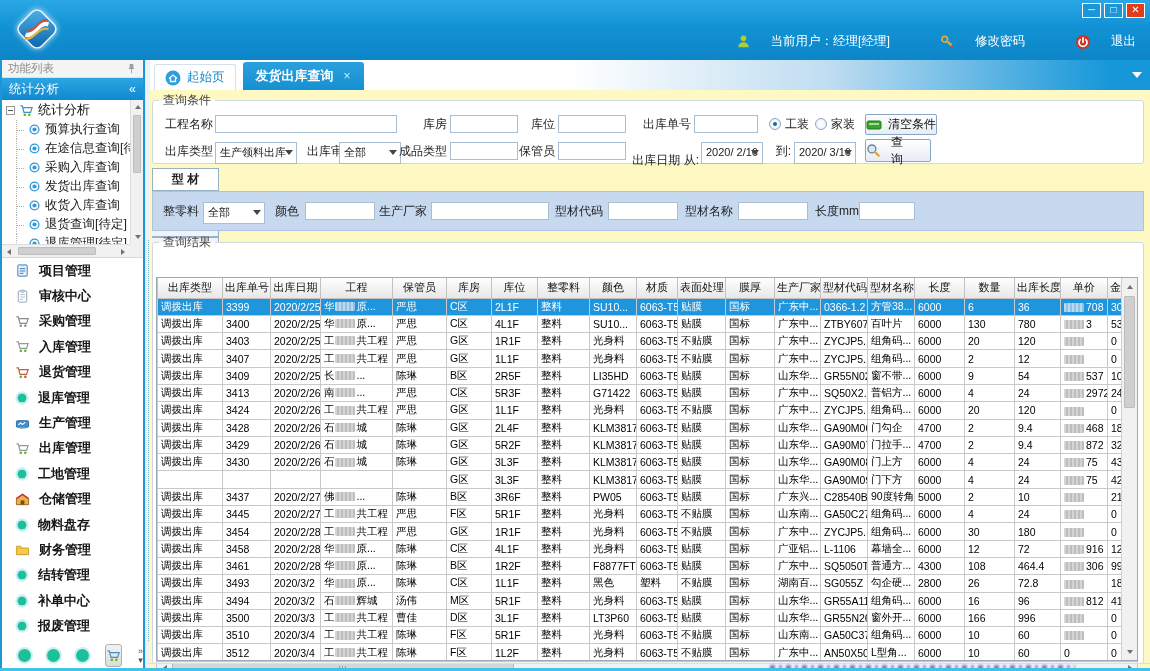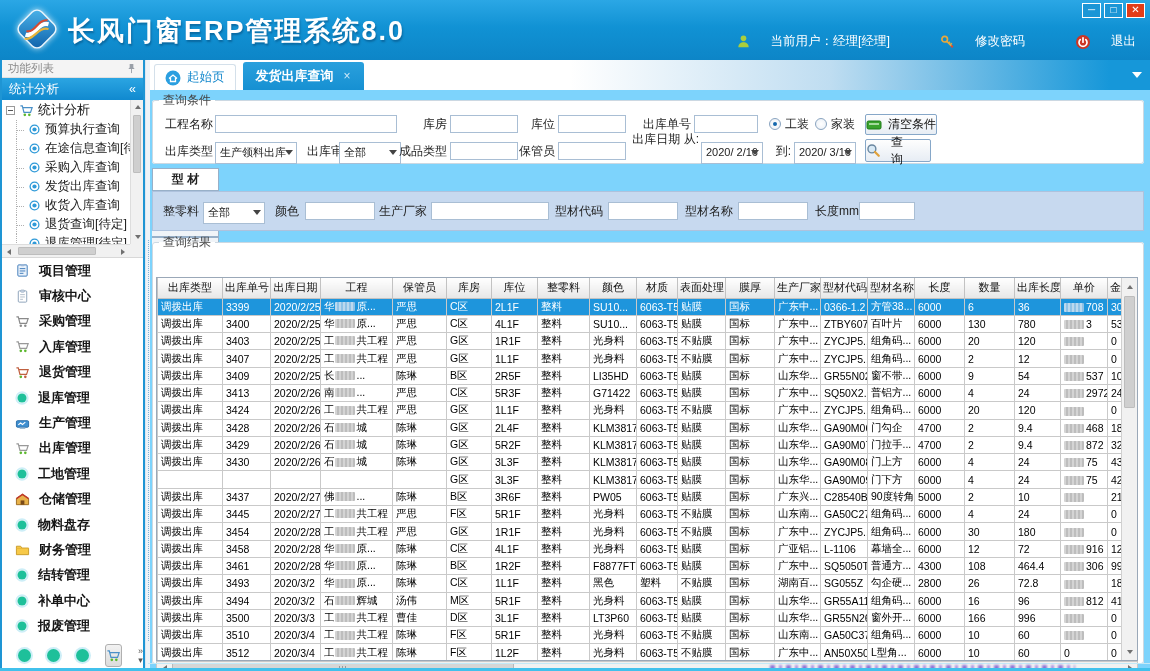--- a/index.html
+++ b/index.html
@@ -69,21 +69,21 @@
   .tab-home{height:26px;display:flex;align-items:center;gap:6px;padding:0 10px;background:#fff;
     border:1px solid #d4e0ea;border-bottom:none;border-radius:3px 3px 0 0;color:#1287cc;font-size:12.5px;}
   .tab-active{height:28px;margin-left:7px;display:flex;align-items:center;gap:10px;padding:0 13px;
     background:linear-gradient(180deg,#2aa0dd,#1690d2);border-radius:3px 3px 0 0;color:#fff;
     font-weight:bold;font-size:13px;}
   .tab-close{color:#cfe9f8;font-weight:normal;font-size:12px;}
   #tab-overflow{position:absolute;right:8px;bottom:7px;width:0;height:0;
     border:5px solid transparent;border-top:6px solid #fff;}
 
   
-  #content{position:absolute;left:150px;top:90px;width:1000px;height:578px;background:#7dd3fc;}
+  #content{position:absolute;left:150px;top:90px;width:1000px;height:578px;background:#fef9c3;}
   fieldset{position:absolute;border:1px solid #ccd8e2;border-radius:3px;margin:0;padding:0;background:#fff;}
   legend{font-size:12px;color:#444;padding:0 4px;margin-left:6px;}
   #querybox{left:2px;top:2px;width:992px;height:72px;}
   #resultbox{left:2px;top:144px;width:992px;height:430px;}
   .flabel{position:absolute;height:18px;line-height:18px;font-size:12px;color:#222;text-align:right;white-space:nowrap;}
   .inp{position:absolute;height:18px;border:1px solid #a9bed4;background:#fff;font-size:11px;
     padding:0 3px;font-family:inherit;outline:none;}
   .combo{position:absolute;height:22px;border:1px solid #a9bed4;background:#fff;font-size:11px;
     line-height:16px;padding:1px 14px 0 4px;white-space:nowrap;overflow:hidden;}
   .combo::after{content:"";position:absolute;right:3px;top:7px;border:4px solid transparent;border-top:5px solid #444;}
@@ -152,21 +152,20 @@
             </linearGradient>
           </defs>
           <g transform="rotate(45 24 24)">
             <rect x="8" y="8" width="32" height="32" rx="7" fill="url(#lg1)" stroke="#eaf5fc" stroke-width="1.5"></rect>
           </g>
           <path d="M12 30c9 3 13-14 24-11" stroke="#fff" stroke-width="4.5" fill="none"></path>
           <path d="M11 34c9 3 14-13 25-10" stroke="#e8b43a" stroke-width="2.2" fill="none"></path>
           <path d="M13 26c9 3 12-13 22-11" stroke="#d84a30" stroke-width="2.2" fill="none"></path>
         </svg>
       </span>
-    <div id="app-title">长风门窗ERP管理系统8.0</div>
     <div id="win-controls">
       <div class="winbtn">─</div>
       <div class="winbtn">□</div>
       <div class="winbtn close">✕</div>
     </div>
     <div id="userbar">
       <span class="ic">
           <svg viewBox="0 0 16 16" width="15" height="15">
             <circle cx="8" cy="4.6" r="3" fill="#aace3c"></circle>
             <path d="M2.5 14c0-3.3 2.6-5.2 5.5-5.2s5.5 1.9 5.5 5.2z" fill="#aace3c"></path>
@@ -523,21 +522,21 @@
       </div>
 
       <span class="flabel" style="left:8px;top:33px;width:52px;">出库类型</span>
       <div class="combo" style="left:62px;top:33px;width:82px;"><span>生产领料出库</span></div>
       <span class="flabel" style="left:148px;top:33px;width:54px;">出库审核</span>
       <div class="combo" style="left:186px;top:33px;width:62px;"><span>全部</span></div>
       <span class="flabel" style="left:244px;top:33px;width:50px;">成品类型</span>
       <input class="inp" style="left: 297px; top: 33px; width: 68px;">
       <span class="flabel" style="left:366px;top:33px;width:36px;">保管员</span>
       <input class="inp" style="left: 405px; top: 33px; width: 68px;">
-      <span class="flabel" style="left:476px;top:21px;width:70px;">出库日期 从:</span>
+      <span class="flabel" style="left:476px;top:42px;width:70px;">出库日期 从:</span>
       <div class="combo" style="left:548px;top:33px;width:62px;"><span>2020/ 2/16</span></div>
       <span class="flabel" style="left:616px;top:33px;width:22px;">到:</span>
       <div class="combo" style="left:641px;top:33px;width:62px;"><span>2020/ 3/16</span></div>
       <div class="btn" style="left:712px;top:30px;width:66px;height:23px;">
         <span class="ic">
             <svg viewBox="0 0 16 16" width="15" height="15">
               <circle cx="6.3" cy="6.3" r="4.2" fill="#d8e9f5" stroke="#6a87a0" stroke-width="1.5"></circle>
               <path d="M9.6 9.6l4 4" stroke="#e0a23c" stroke-width="2.4" stroke-linecap="round"></path>
             </svg>
           </span>

